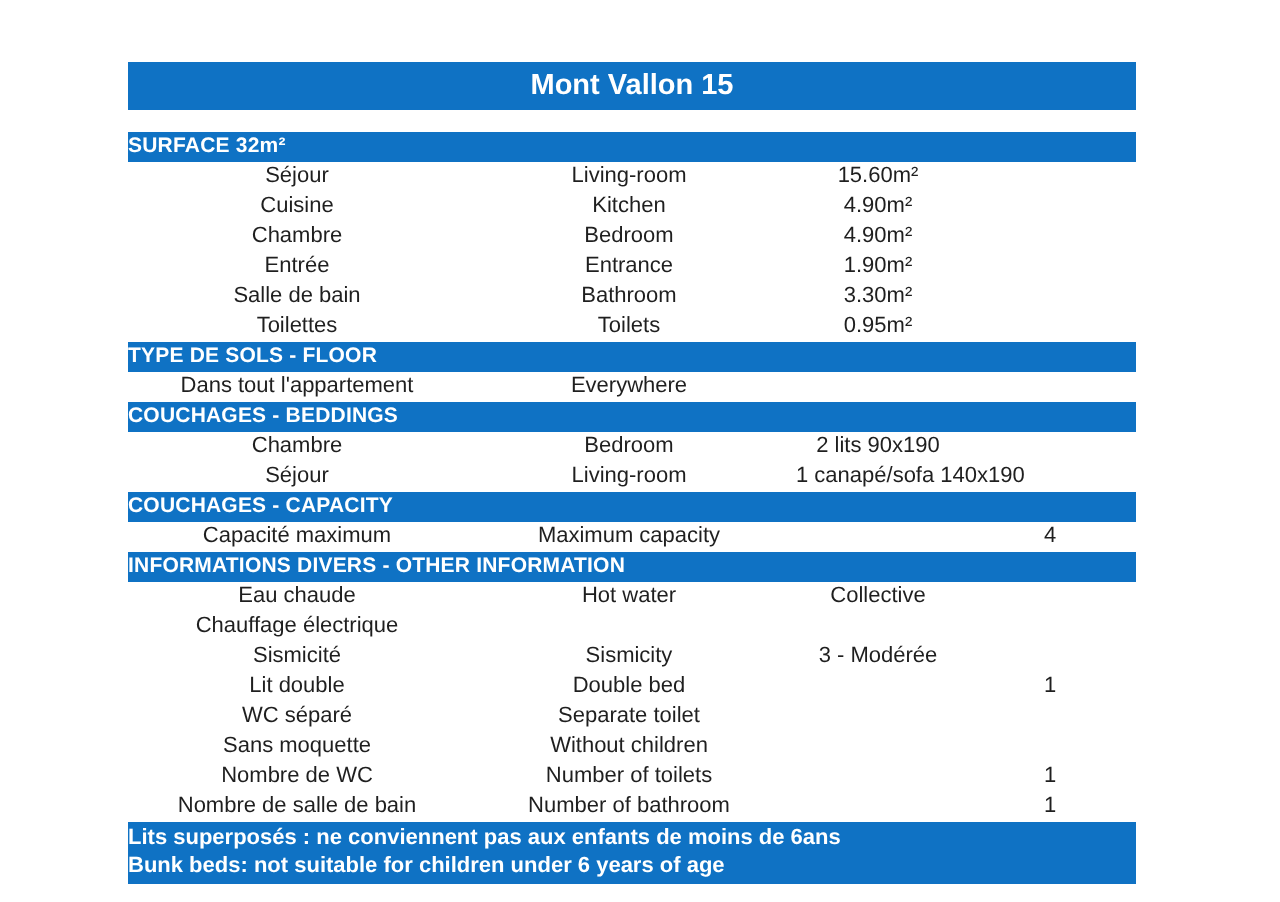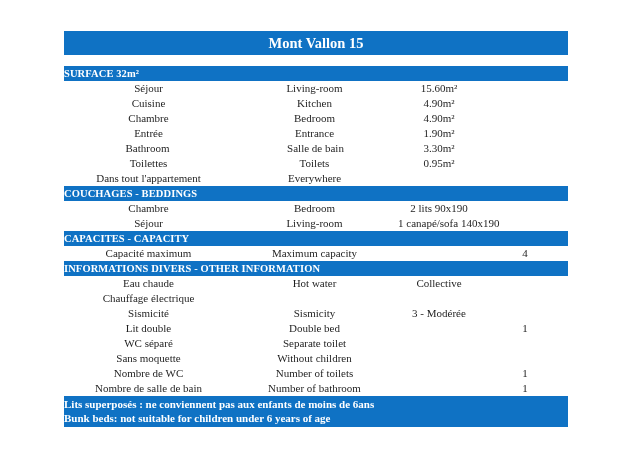--- a/index.html
+++ b/index.html
@@ -2,21 +2,21 @@
 <html style="--bar-blue: #0f72c4;"><head>
 <meta charset="utf-8">
 <style>
   html, body {
     margin: 0; padding: 0;
     width: 640px; height: 451px;
     background: #ffffff;
     overflow: hidden;
     font-family: "Liberation Sans", sans-serif;
   }
-  .page { position: relative; width: 640px; height: 360px; background: #ffffff; font-family: Liberation Serif, serif; }
+  .page { position: relative; width: 640px; height: 360px; background: #ffffff; }
   .sheet { position: absolute; left: 64px; top: 31px; width: 504px; }
 
   .title-bar {
     height: 24px; line-height: 24px;
     background: var(--bar-blue, #0f72c4);
     color: #ffffff;
     font-weight: bold; font-size: 14.5px;
     text-align: center;
     margin-bottom: 11px;
   }
@@ -81,50 +81,51 @@
           <div class="cell c3">4.90m²</div>
           <div class="cell c4"></div>
         </div>
         <div class="row">
           <div class="cell c1">Entrée</div>
           <div class="cell c2">Entrance</div>
           <div class="cell c3">1.90m²</div>
           <div class="cell c4"></div>
         </div>
         <div class="row">
+          <div class="cell c1">Salle de bain</div>
           <div class="cell c2">Bathroom</div>
-          <div class="cell c1">Salle de bain</div>
           <div class="cell c3">3.30m²</div>
           <div class="cell c4"></div>
         </div>
         <div class="row">
           <div class="cell c1">Toilettes</div>
           <div class="cell c2">Toilets</div>
           <div class="cell c3">0.95m²</div>
           <div class="cell c4"></div>
         </div>
+        <div class="section-bar">TYPE DE SOLS - FLOOR</div>
         <div class="row">
           <div class="cell c1">Dans tout l'appartement</div>
           <div class="cell c2">Everywhere</div>
           <div class="cell c4"></div>
         </div>
         <div class="section-bar">COUCHAGES - BEDDINGS</div>
         <div class="row">
           <div class="cell c1">Chambre</div>
           <div class="cell c2">Bedroom</div>
           <div class="cell c3">2 lits 90x190</div>
           <div class="cell c4"></div>
         </div>
         <div class="row">
           <div class="cell c1">Séjour</div>
           <div class="cell c2">Living-room</div>
           <div class="cell c3">1 canapé/sofa 140x190</div>
           <div class="cell c4"></div>
         </div>
-        <div class="section-bar">CAPACITES - CAPACITY</div>
+        <div class="section-bar">COUCHAGES - CAPACITY</div>
         <div class="row">
           <div class="cell c1">Capacité maximum</div>
           <div class="cell c2">Maximum capacity</div>
           <div class="cell c3"></div>
           <div class="cell c4">4</div>
         </div>
         <div class="section-bar">INFORMATIONS DIVERS - OTHER INFORMATION</div>
         <div class="row">
           <div class="cell c1">Eau chaude</div>
           <div class="cell c2">Hot water</div>

